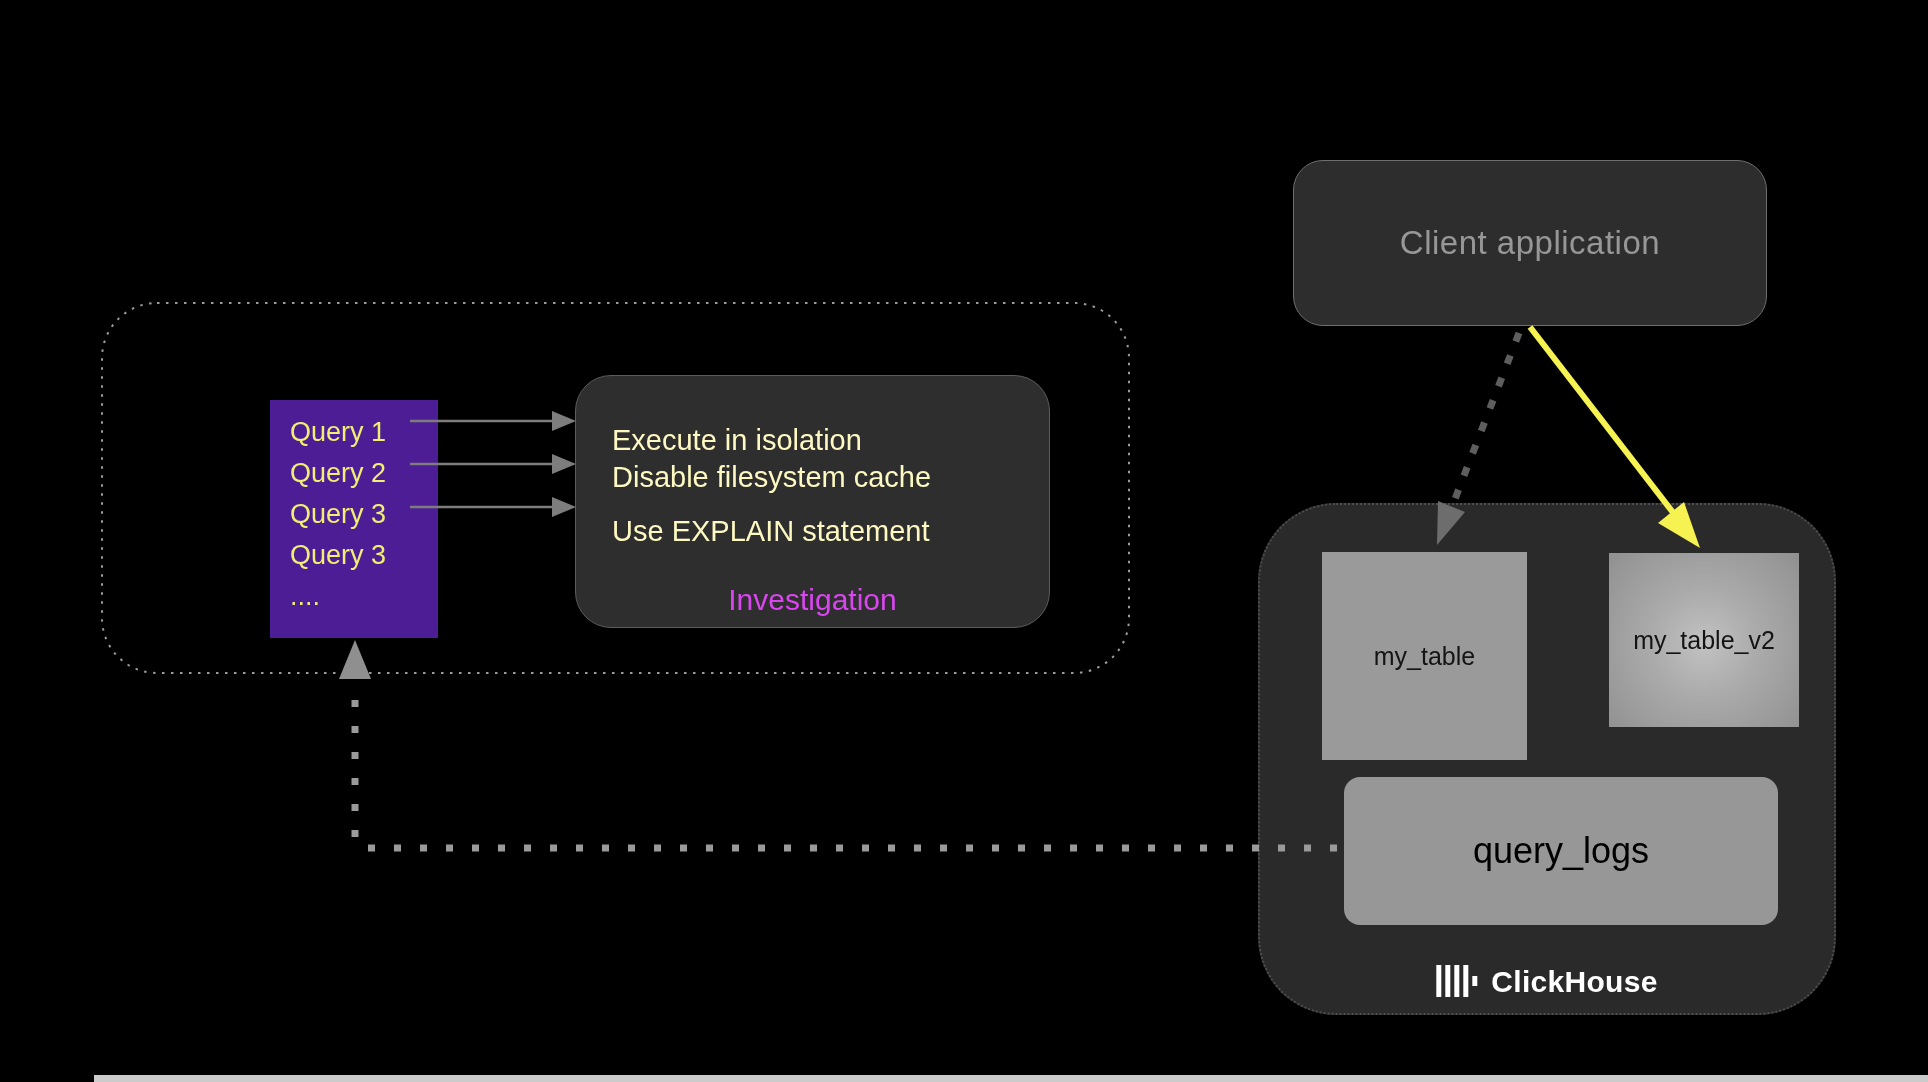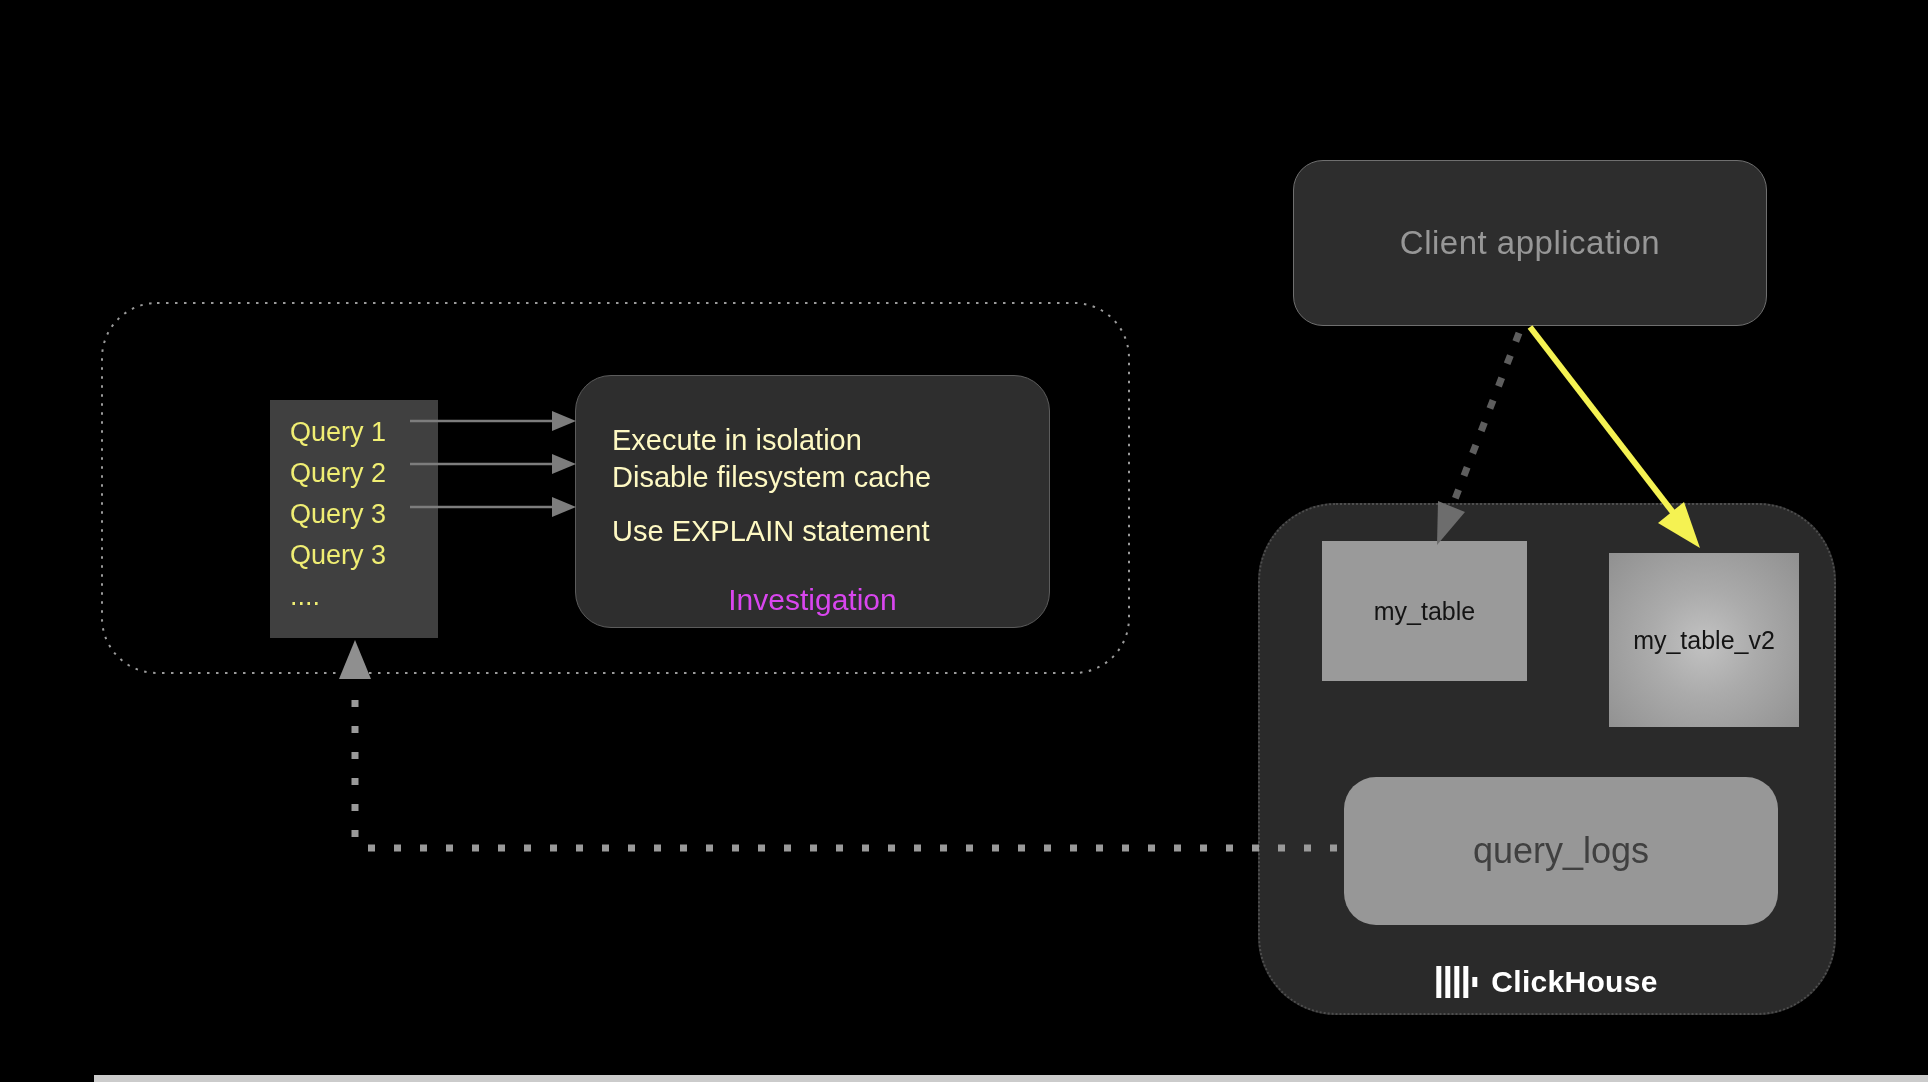--- a/index.html
+++ b/index.html
@@ -32,21 +32,21 @@
     border-radius: 30px;
     display: flex; align-items: center; justify-content: center;
   }
   .client-app .label {
     color: #979797; font-size: 33px; letter-spacing: 0.5px;
   }
 
   
   .query-box {
     left: 270px; top: 400px; width: 168px; height: 238px;
-    background: #404040;
+    background: #4c1d95;
     padding: 12px 8px 0 20px;
   }
   .query-box .q {
     color: #f0ee73; font-size: 27px; line-height: 41px; white-space: nowrap;
   }
 
   
   .investigation-box {
     left: 575px; top: 375px; width: 475px; height: 253px;
     background: #2e2e2e;
@@ -72,40 +72,40 @@
     background: #2a2a2a;
     border: 2px dotted #4e4e4e;
     border-radius: 78px;
   }
   .table-sq {
     position: absolute;
     display: flex; align-items: center; justify-content: center;
     color: #141414; font-size: 25px;
   }
   .table-1 {
-    left: 62px; top: 36px; width: 205px; height: 140px;
+    left: 62px; top: 47px; width: 205px; height: 208px;
     background: #9a9a9a;
   }
   .table-2 {
     left: 349px; top: 48px; width: 190px; height: 174px;
     background: radial-gradient(circle at 50% 52%, #c2c2c2 0%, #ababab 40%, #909090 100%);
   }
   .query-logs {
     position: absolute;
     left: 84px; top: 272px; width: 434px; height: 148px;
     background: #979797;
-    border-radius: 32px;
+    border-radius: 16px;
     display: flex; align-items: center; justify-content: center;
-    color: #404040; font-size: 36px;
+    color: #000000; font-size: 36px;
   }
   .ch-brand {
     position: absolute;
     left: 50%; bottom: 14px;
     transform: translateX(-50%);
-    display: flex; align-items: center; gap: 14px;
+    display: flex; align-items: flex-start; gap: 14px;
   }
   .ch-logo { display: flex; align-items: center; gap: 4px; height: 32px; }
   .ch-logo .bar { width: 5px; height: 32px; background: #ffffff; }
   .ch-logo .dot { width: 5px; height: 10px; background: #ffffff; }
   .ch-brand .brand-text { color: #ffffff; font-size: 30px; font-weight: 600; letter-spacing: 0.3px; }
 
   
   .bottom-strip {
     position: absolute;
     left: 94px; top: 1075px; width: 1834px; height: 7px;

